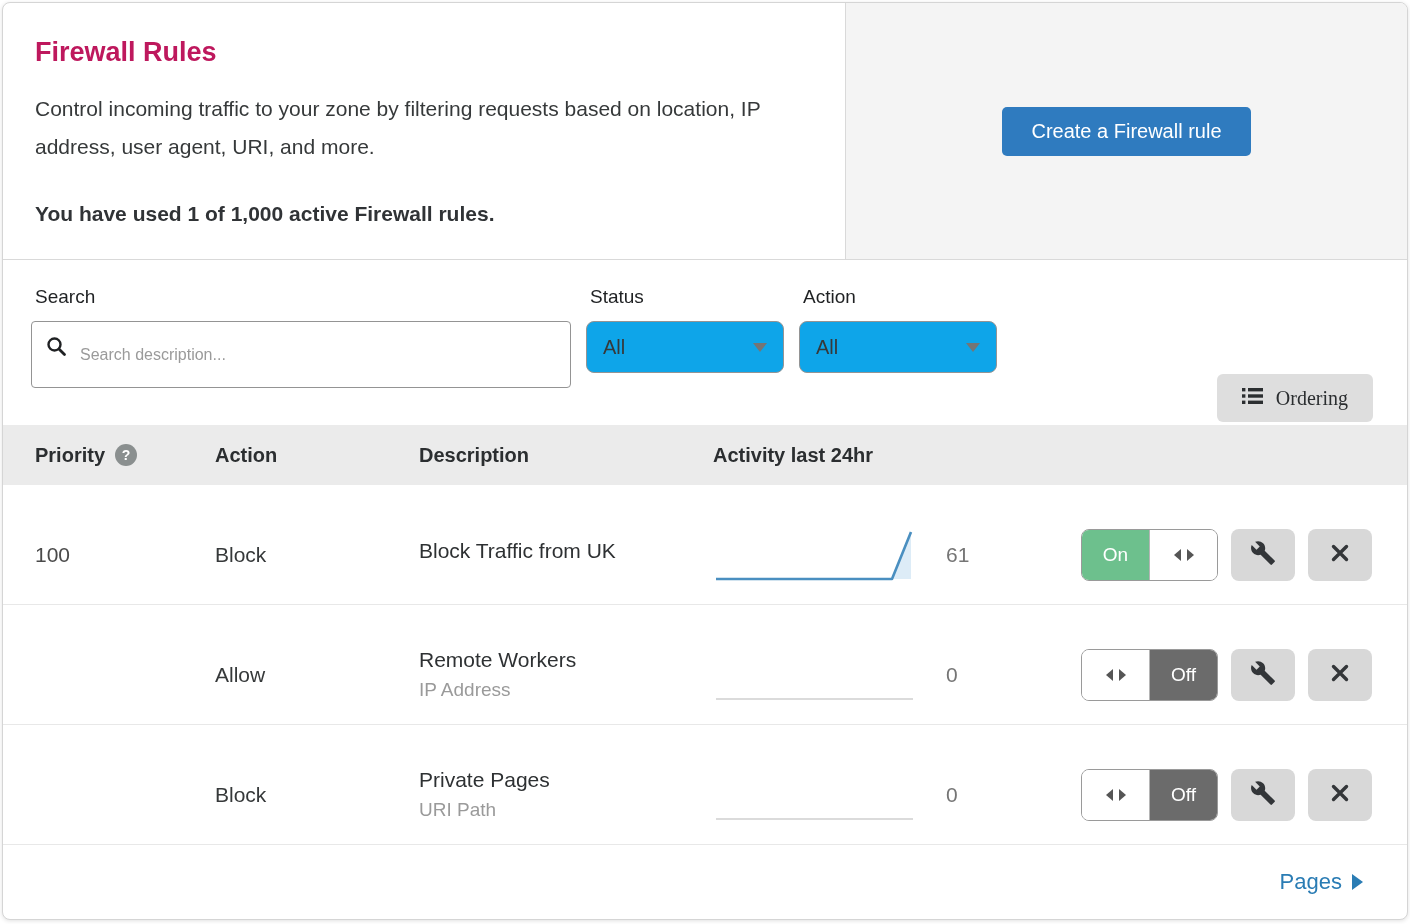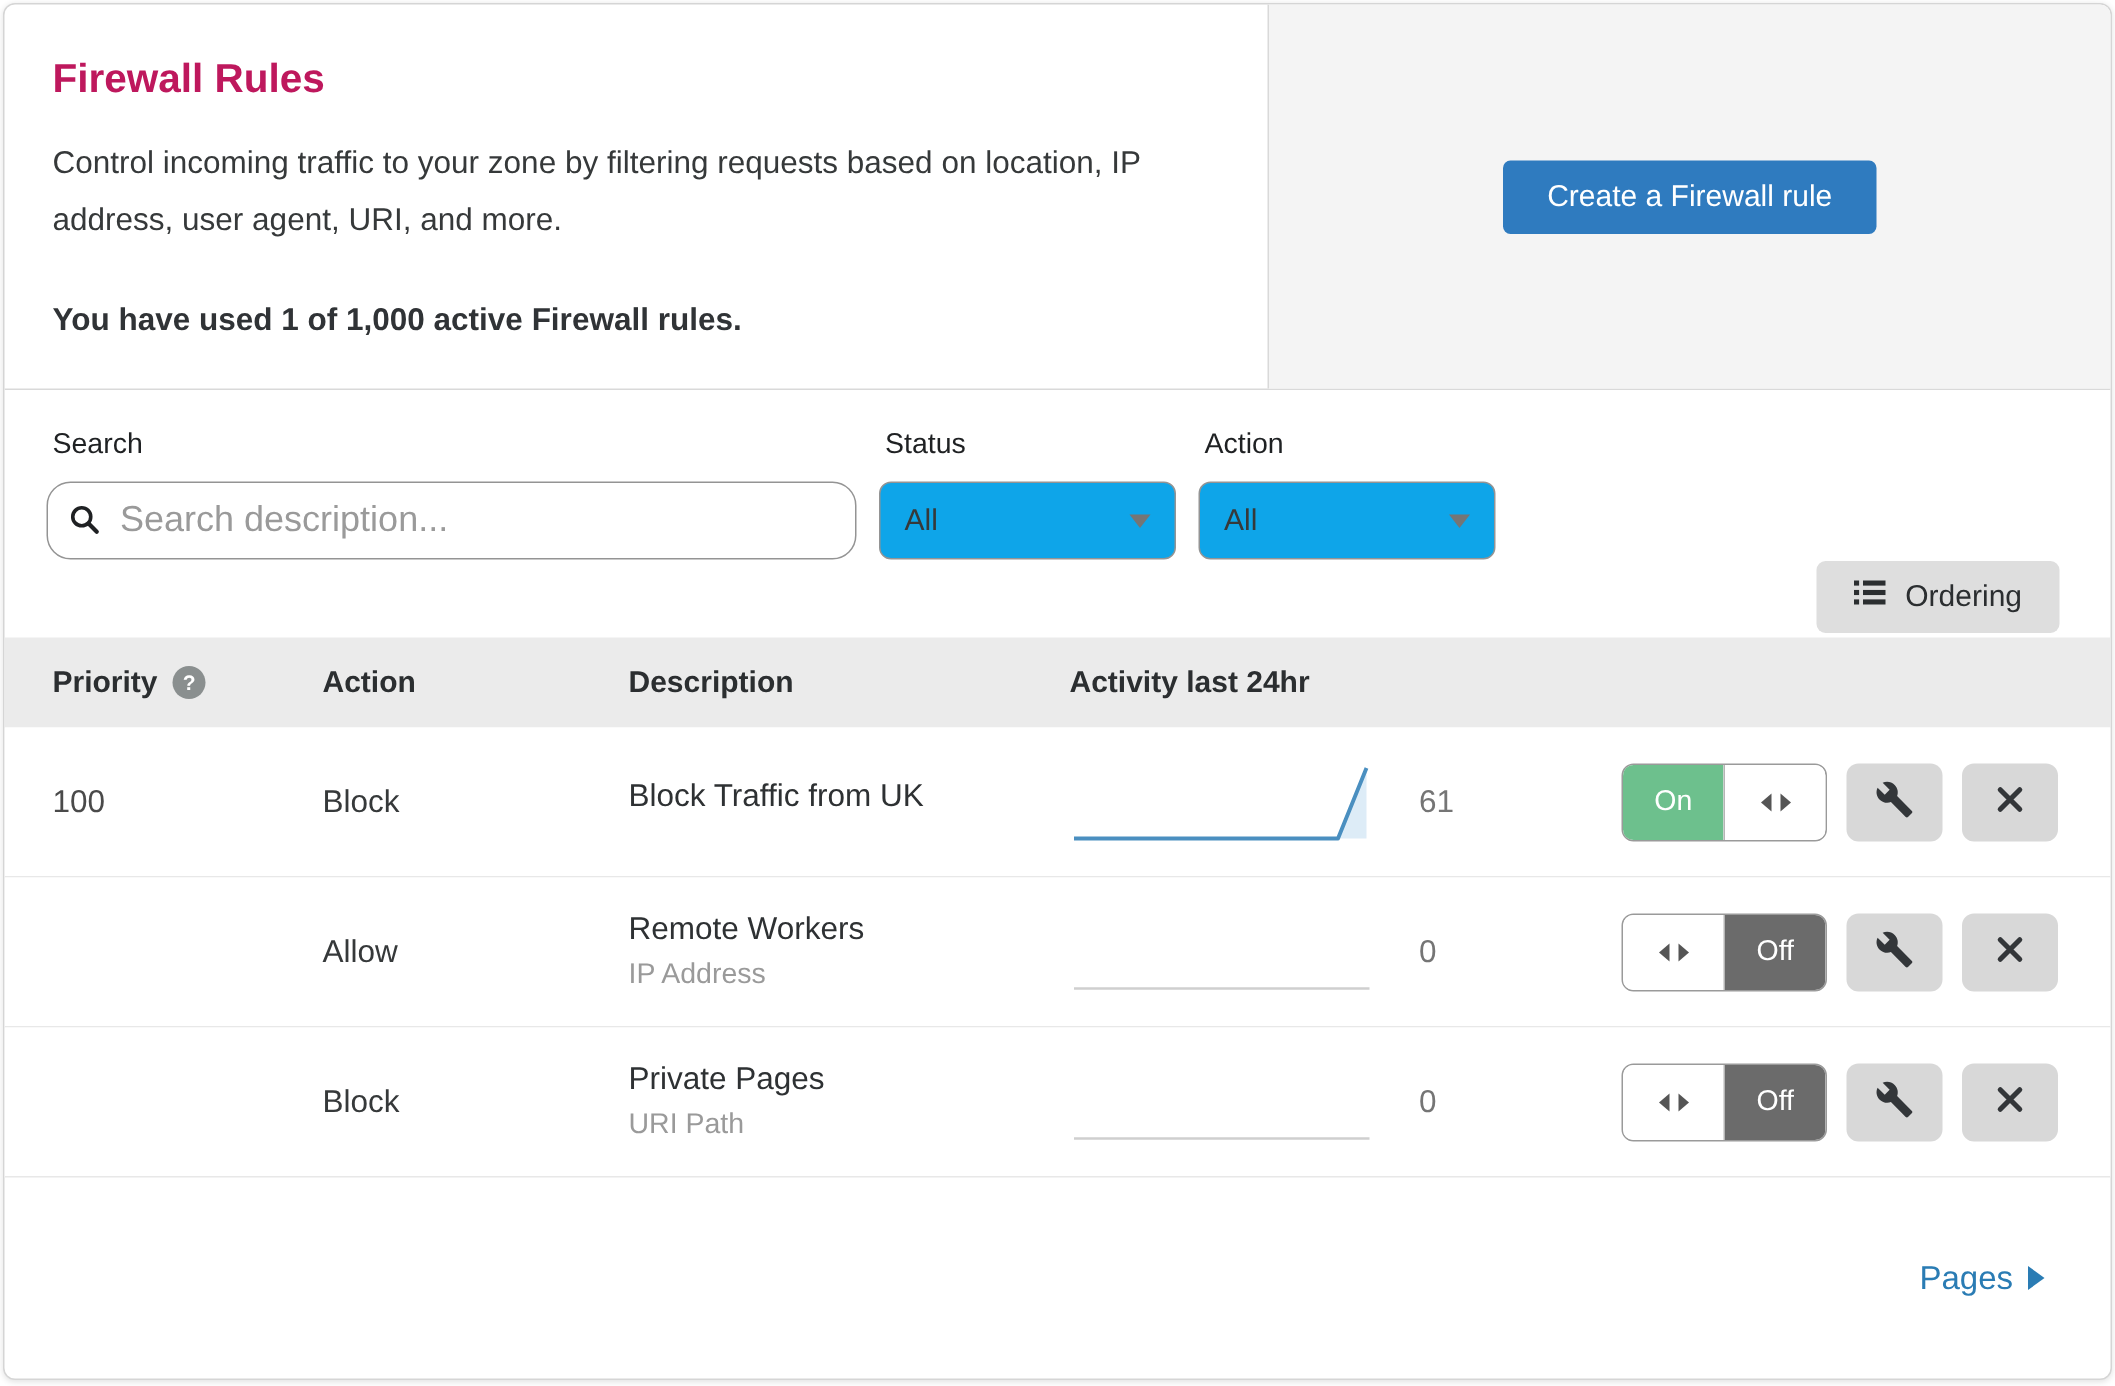--- a/index.html
+++ b/index.html
@@ -36,55 +36,55 @@
     font-family: inherit; font-size: 20px;
     padding: 13px 29px; cursor: pointer;
   }
 
   
   .filters { display: flex; align-items: flex-start; padding: 26px 34px 0 28px; height: 165px; gap: 15px; flex: none; }
   .filter-group { display: flex; flex-direction: column; }
   .filter-label { font-size: 19px; color: #1f2123; margin: 0 0 13px 4px; }
   .search-box { position: relative; width: 540px; }
   .search-box input {
-    width: 100%; height: 52px; border: 1px solid #949494; border-radius: 16px;
-    font-family: inherit; font-size: 24px; color: #36393a; padding: 0 14px 0 48px; outline: none;
+    width: 100%; height: 67px; border: 1px solid #949494; border-radius: 4px;
+    font-family: inherit; font-size: 16px; color: #36393a; padding: 0 14px 0 48px; outline: none;
   }
   .search-box input::placeholder { color: #9a9a9a; }
   .search-icon { position: absolute; left: 14px; top: 14px; width: 24px; height: 24px; }
   .select {
     width: 198px; height: 52px; border: 1px solid #949494; border-radius: 8px;
     background: #0ea5e9; display: flex; align-items: center; justify-content: space-between;
     padding: 0 16px; font-size: 20px; color: #36393a; cursor: pointer;
   }
   .caret { width: 0; height: 0; border-left: 7px solid transparent; border-right: 7px solid transparent; border-top: 9px solid #757575; }
   .ordering-btn {
     margin-left: auto; align-self: flex-end; margin-bottom: 3px;
     display: flex; align-items: center; gap: 12px;
     background: #dedede; border: none; border-radius: 6px;
-    height: 48px; padding: 0 25px; font-family: Liberation Sans, sans-serif; font-size: 20px; color: #2b2e30; cursor: pointer;
+    height: 48px; padding: 0 25px; font-family: Liberation Serif, serif; font-size: 20px; color: #2b2e30; cursor: pointer;
   }
 
   
   .thead {
     height: 60px; background: #ebebeb; display: grid;
     grid-template-columns: 180px 204px 294px 1fr;
     align-items: center; padding: 0 32px; font-size: 20px; font-weight: 700; color: #2b2e30; flex: none;
   }
   .th-priority { display: flex; align-items: center; gap: 10px; }
   .help-icon {
     width: 22px; height: 22px; border-radius: 50%; background: #8a8f8f;
     color: #fff; font-size: 14px; font-weight: 700;
     display: inline-flex; align-items: center; justify-content: center; cursor: pointer;
   }
   .row {
     height: 100px; display: grid;
     grid-template-columns: 180px 204px 294px 205px 110px auto;
     align-items: center; padding: 0 35px 0 32px;
-    border-bottom: 1px solid #e8e8e8; flex: none; background: #fff;
+    border-bottom: 1px solid #e8e8e8; flex: none; background: #fff; margin-top: 20px;
   }
   .cell-priority { font-size: 21px; color: #4a4a4a; }
   .cell-action { font-size: 21px; color: #36393a; }
   .cell-desc .rule-title { font-size: 21px; color: #2e3133; margin-bottom: 7px; }
   .cell-desc .rule-subtitle { font-size: 19px; color: #9a9a9a; }
   .cell-spark svg { display: block; }
   .cell-count { font-size: 21px; color: #757575; padding-left: 28px; }
   .cell-controls { display: flex; align-items: center; gap: 13px; justify-self: end; }
 
   

